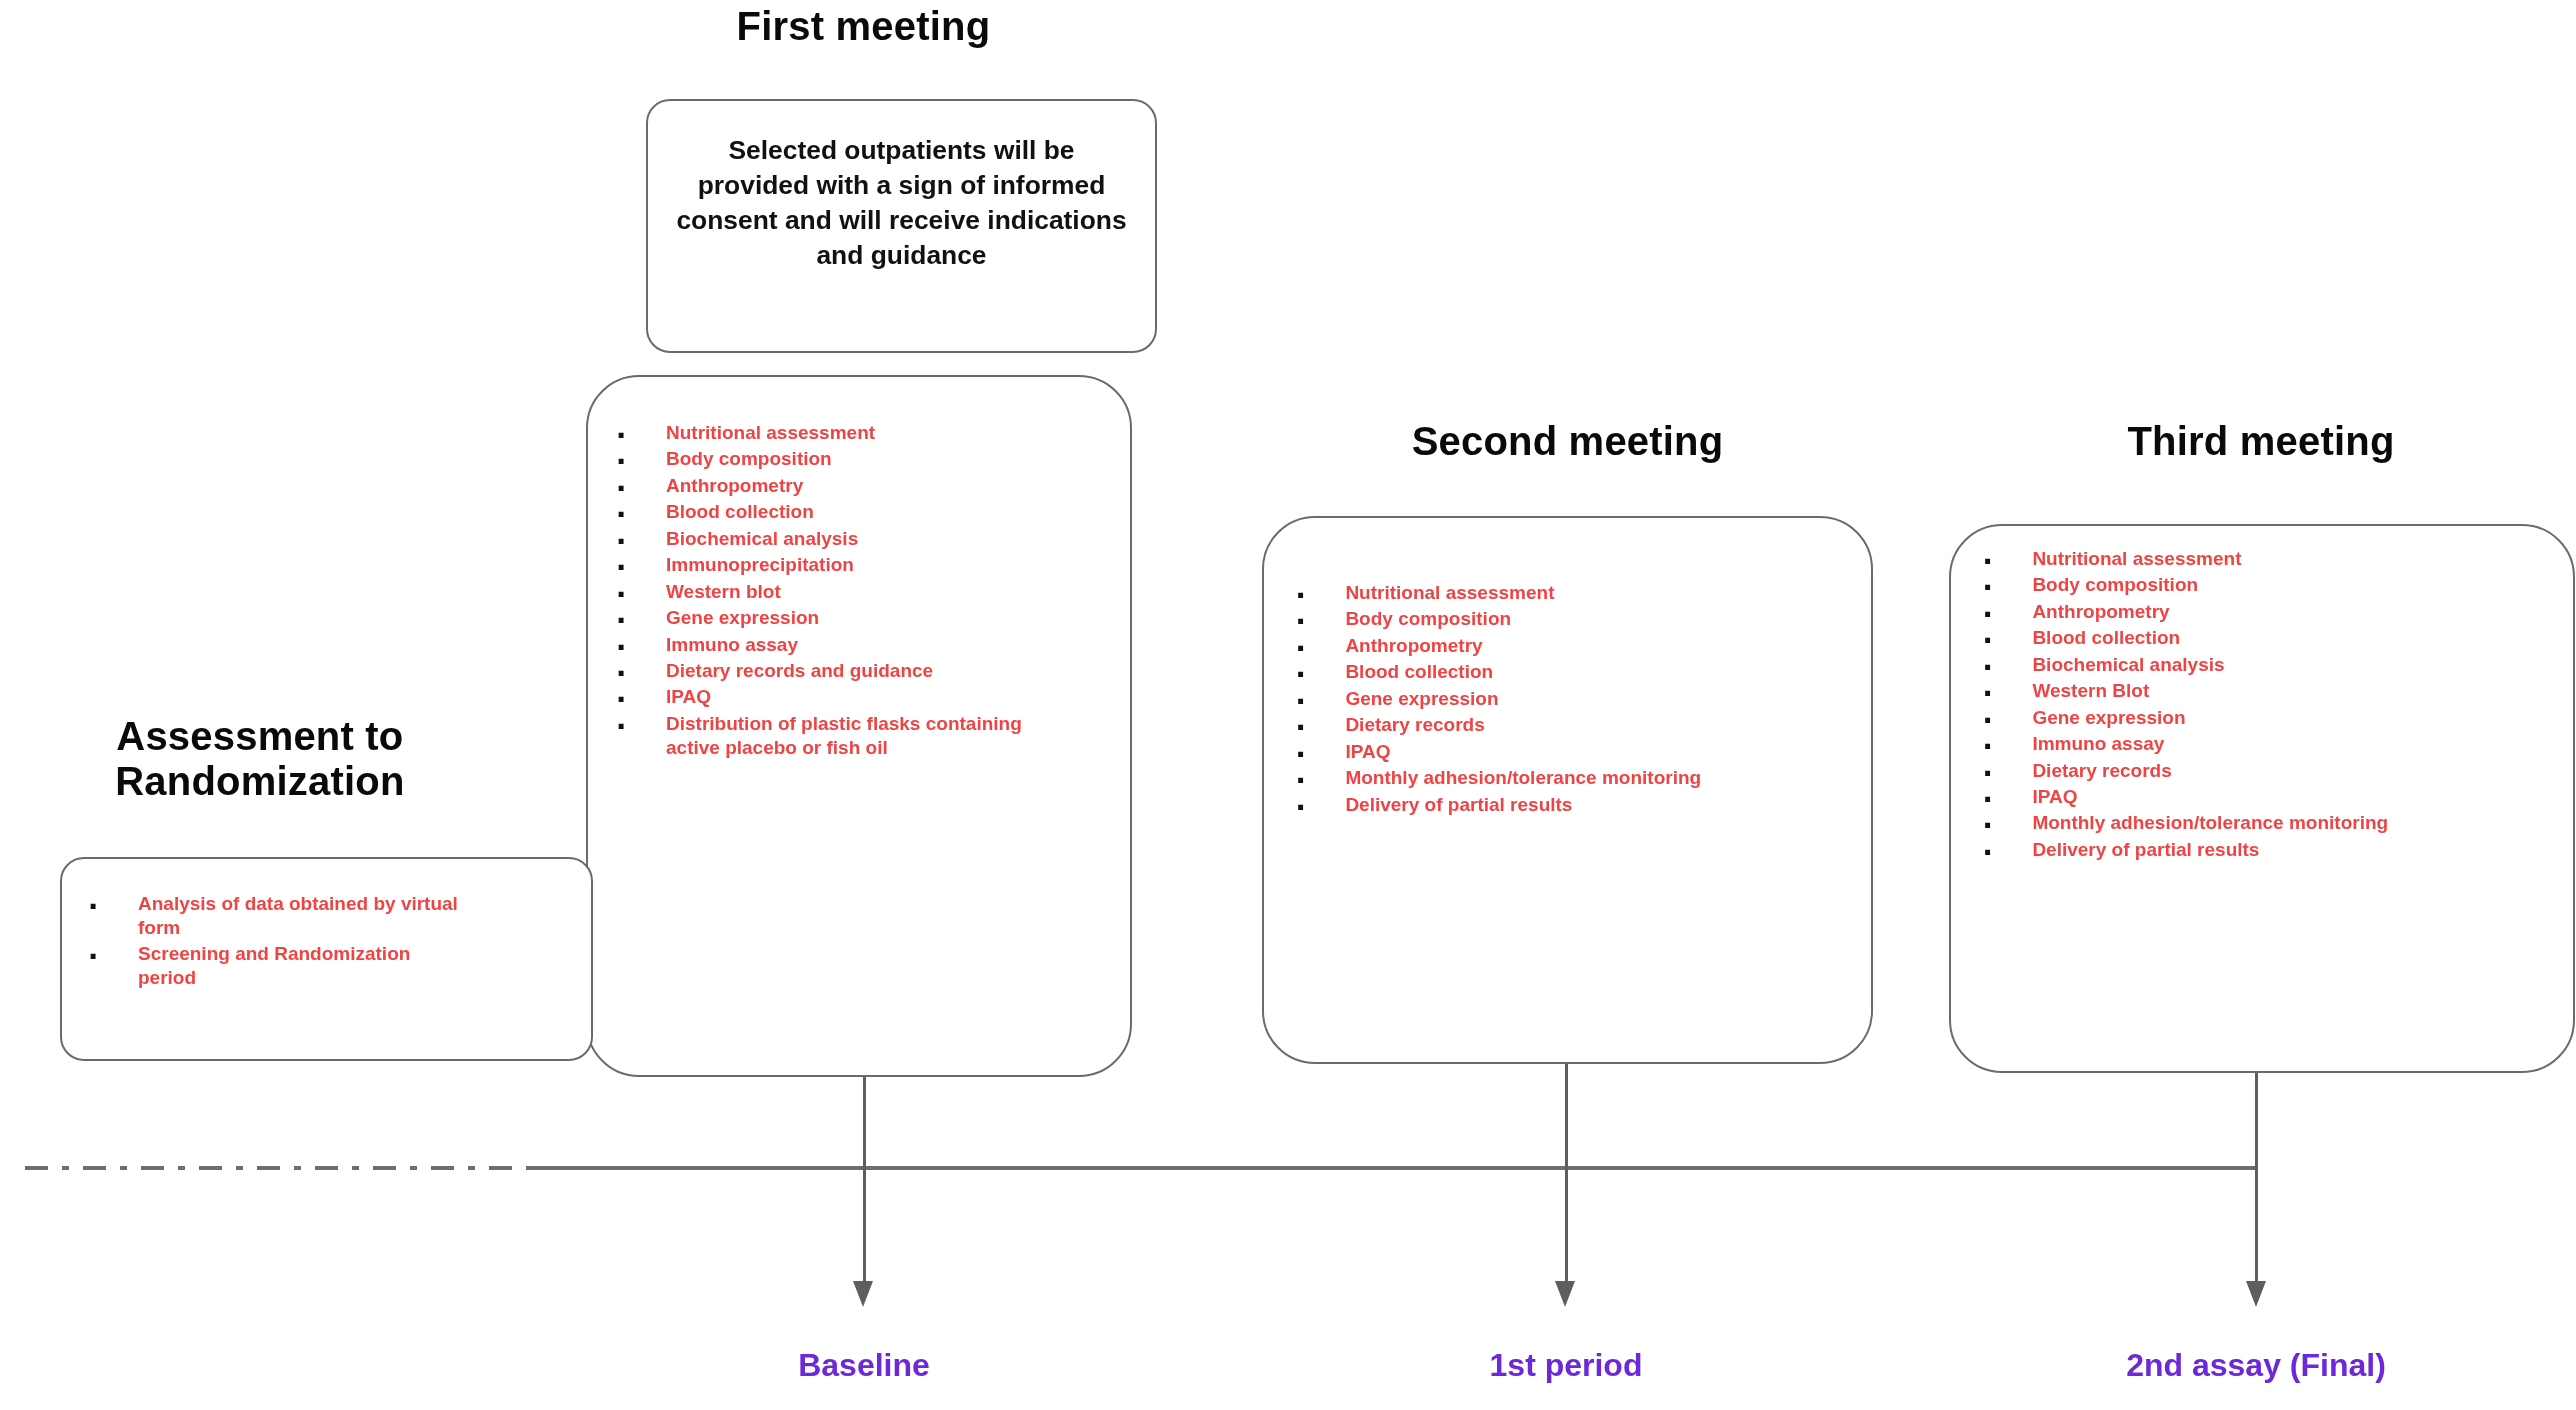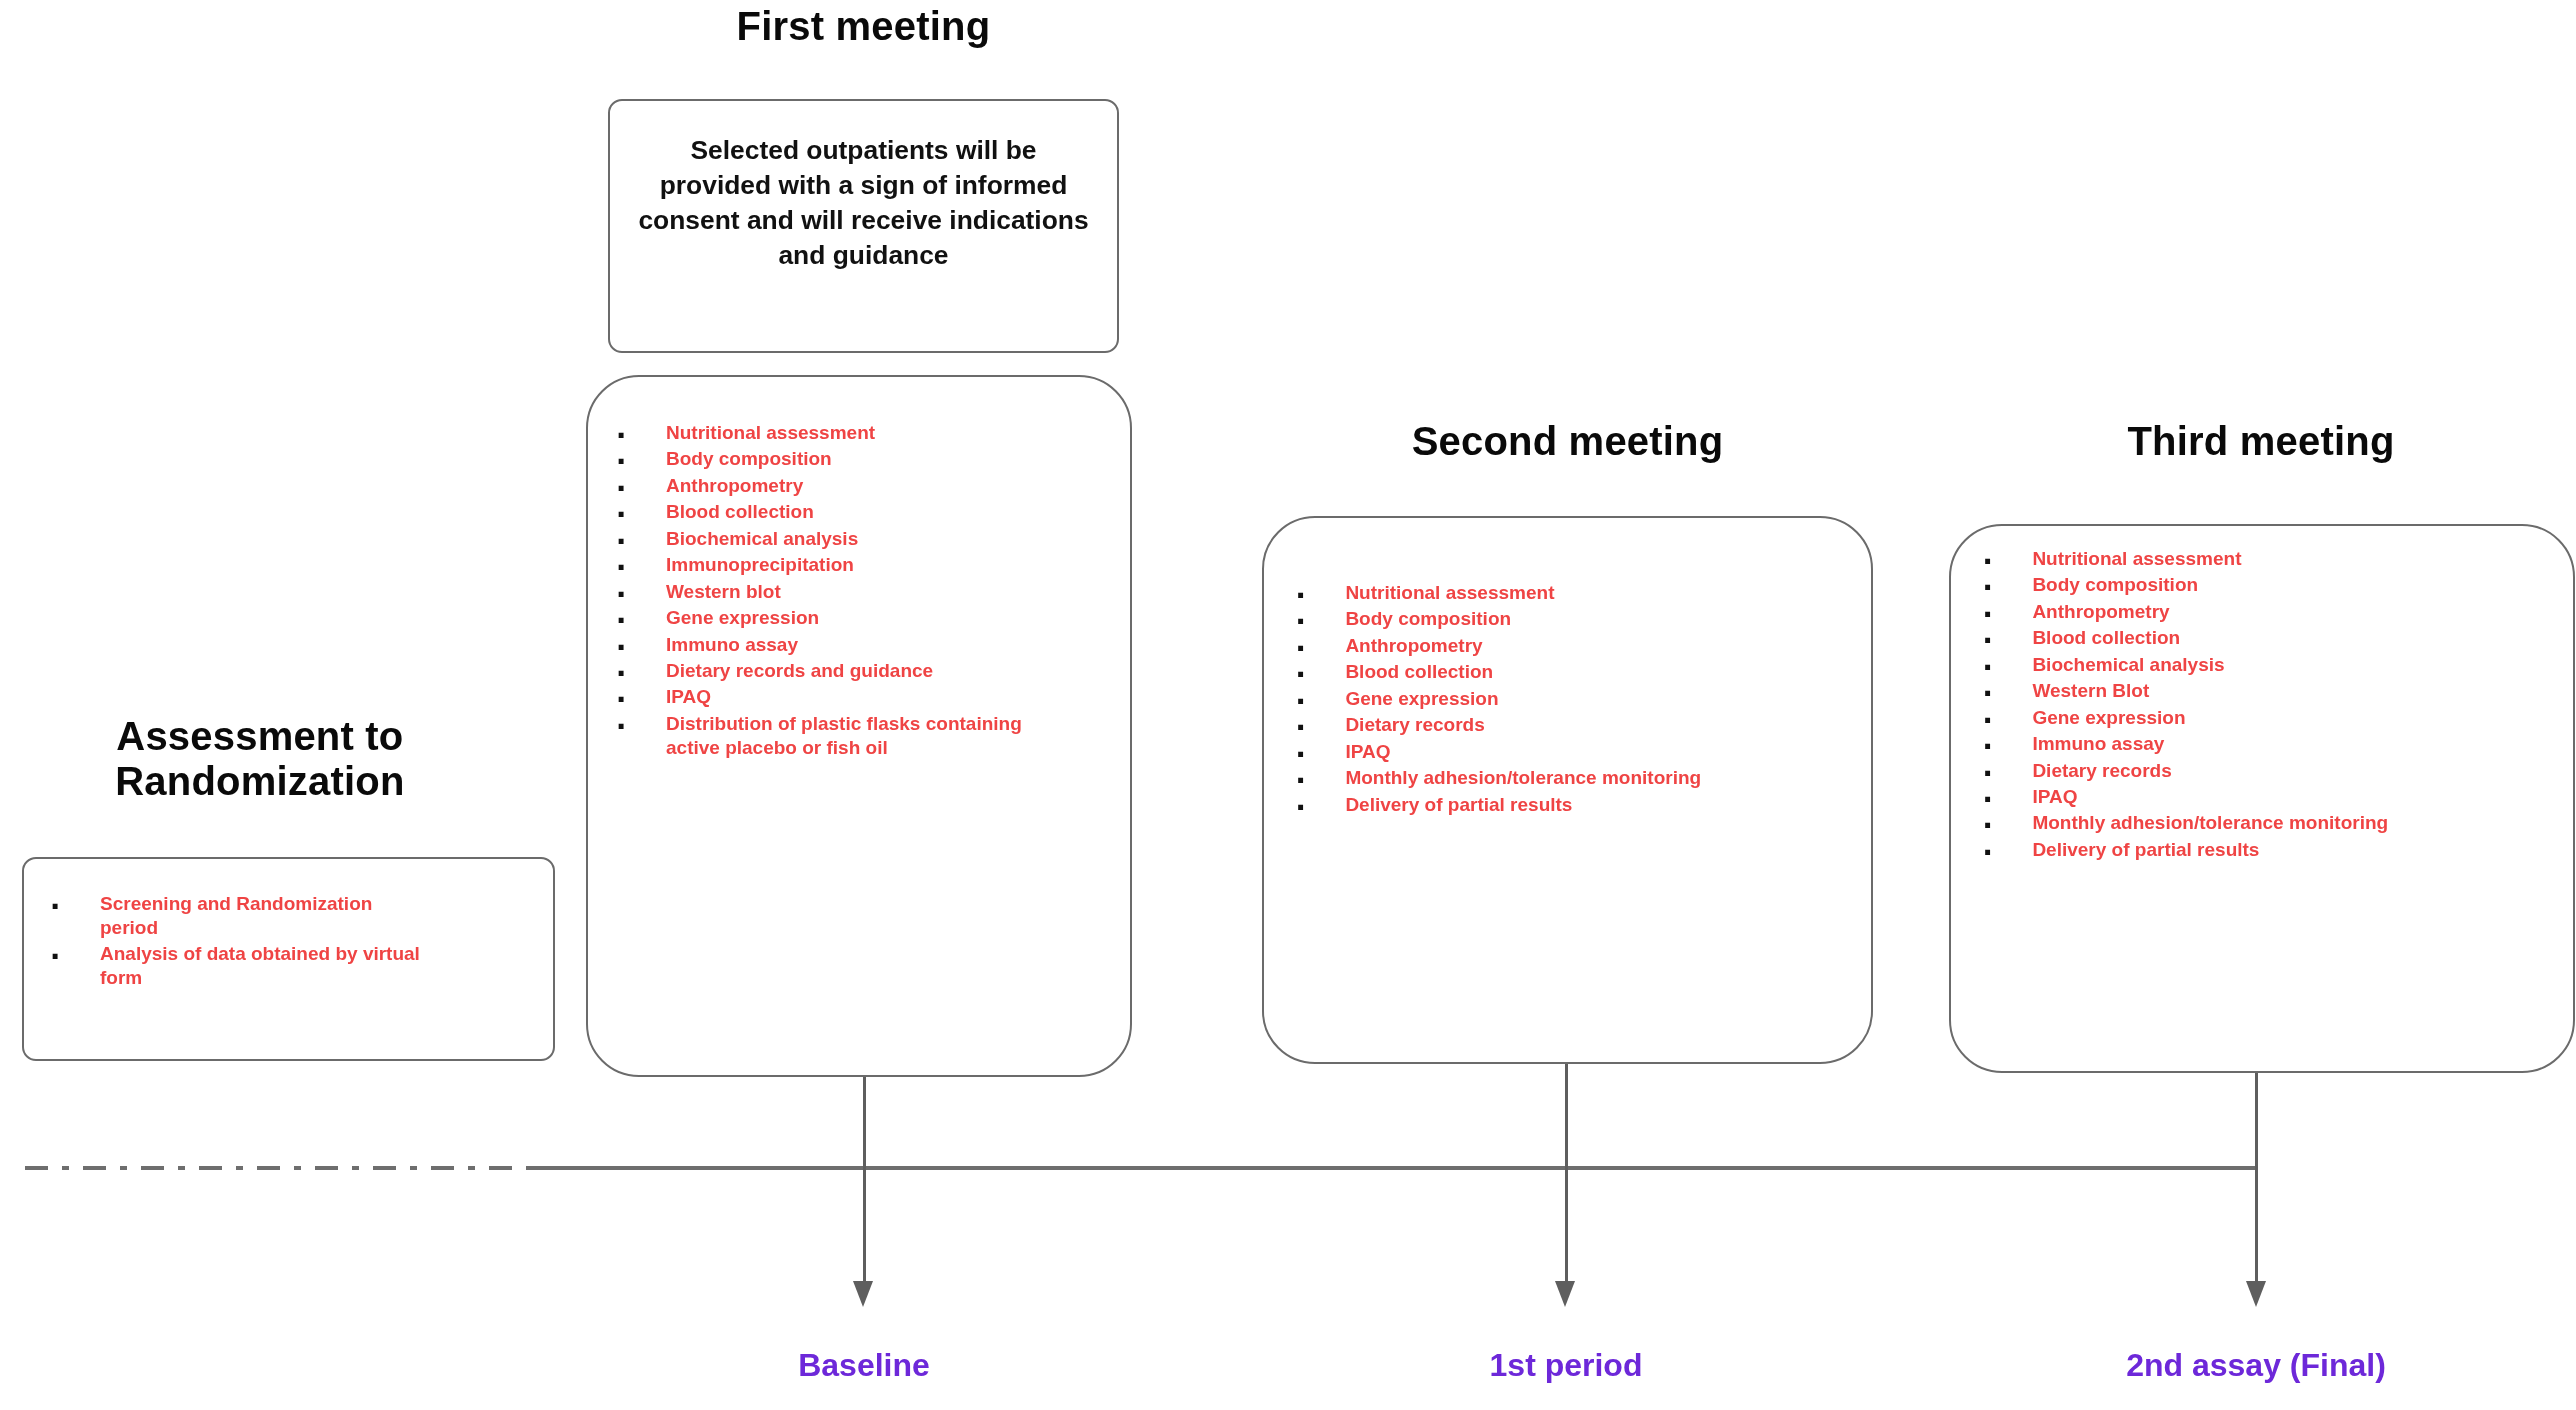--- a/index.html
+++ b/index.html
@@ -32,21 +32,21 @@
   }
 
   
   .rbox {
     position: absolute;
     box-sizing: border-box;
     border: 2.6px solid #6b6b6b;
     border-radius: 41px;
     background: #ffffff;
   }
-  .rbox.tight   { border-radius: 14px; }
+  .rbox.tight   { border-radius: 24px; margin-left: 38px; }
   .rbox.softer  { border-radius: 53px; }
 
   
   .para {
     position: absolute;
     left: 0; right: 0;
     text-align: center;
     font-weight: bold;
     font-size: 26.4px;
     line-height: 1.32;
@@ -151,22 +151,22 @@
       <li>IPAQ</li>
       <li style="max-width:388px;">Distribution of plastic flasks containing active placebo or fish oil</li>
     </ul>
   </div>
 
   <div class="heading" style="left:26.4px; top:714px; width:467px;">Assessment to
 Randomization</div>
 
   <div class="rbox tight" style="left:22px; top:857px; width:533px; height:204px;">
     <ul class="blist" style="left:21px; top:33px; width:494px;">
+      <li style="max-width:353px;">Analysis of data obtained by virtual form</li>
       <li style="max-width:335px;">Screening and Randomization period</li>
-      <li style="max-width:353px;">Analysis of data obtained by virtual form</li>
     </ul>
   </div>
 
   <div class="heading" style="left:1262px; top:419px; width:611px;">Second meeting</div>
 
   <div class="rbox softer" style="left:1262px; top:516px; width:611px; height:548px;">
     <ul class="blist" style="left:26.4px; top:63px; width:564px;">
       <li>Nutritional assessment</li>
       <li>Body composition</li>
       <li>Anthropometry</li>

